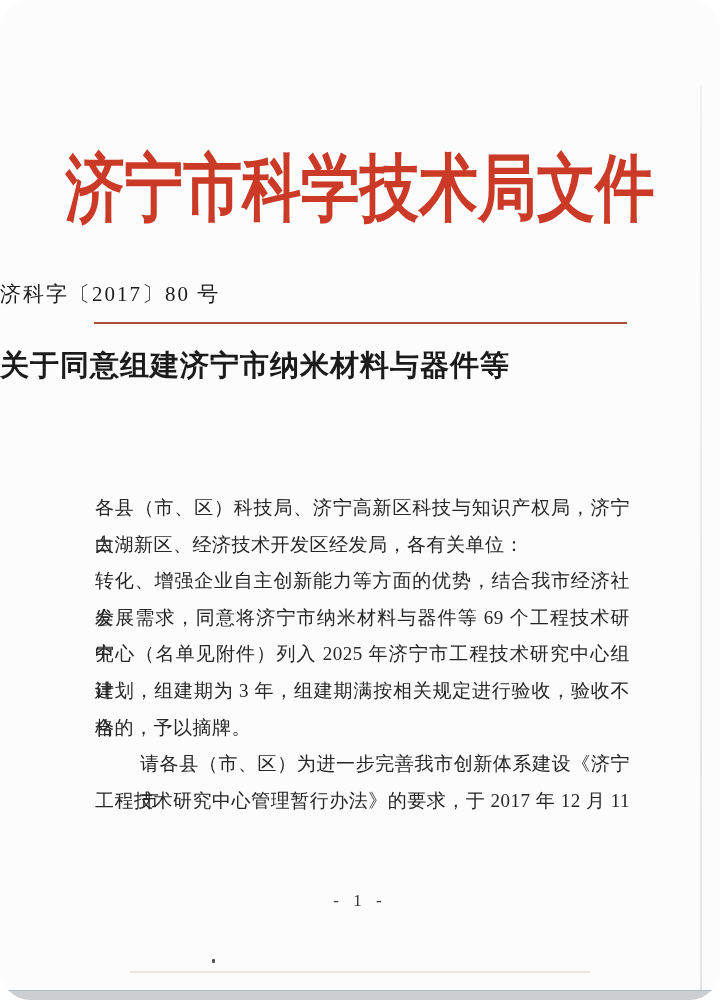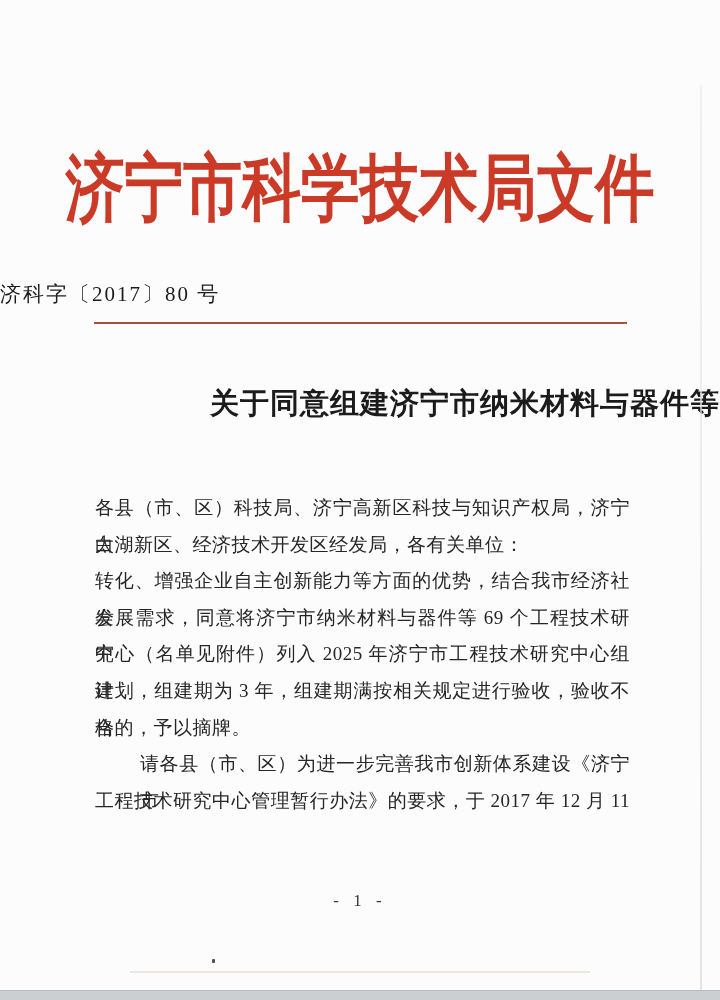--- a/index.html
+++ b/index.html
@@ -3,20 +3,21 @@
 <meta charset="utf-8">
 <style>
   html, body { margin: 0; padding: 0; background: #ffffff; }
   .page {
     position: relative;
     width: 720px;
     height: 1000px;
     background: #fcfcfd;
     overflow: hidden;
     font-family: "Liberation Serif", serif;
+    border-radius: 31px;
   }
   
   .red-header {
     position: absolute;
     top: 136px;
     left: 0;
     width: 720px;
     text-align: center;
     color: #cb3a27;
     font-weight: bold;
@@ -43,24 +44,24 @@
     position: absolute;
     top: 322px;
     left: 94px;
     width: 533px;
     height: 2px;
     background: #a8503c;
   }
   
   .doc-title {
     position: absolute;
-    top: 382px;
+    top: 344px;
     left: 0;
     width: 720px;
-    text-align: right;
+    text-align: left;
     font-size: 29px;
     font-weight: bold;
     letter-spacing: 1px;
     line-height: 43px;
     color: #1b1b1b;
   }
   
   .body-text {
     position: absolute;
     top: 490px;

